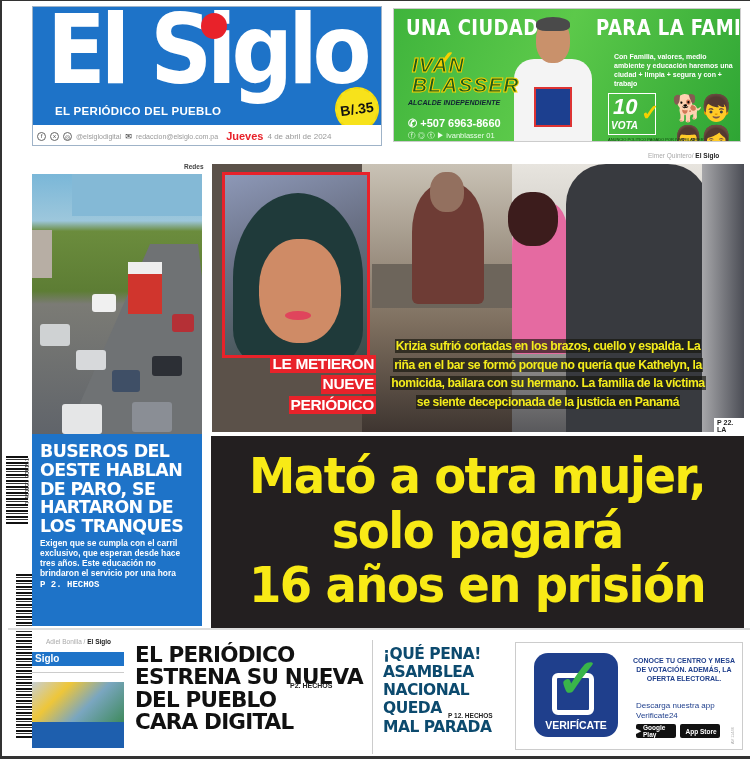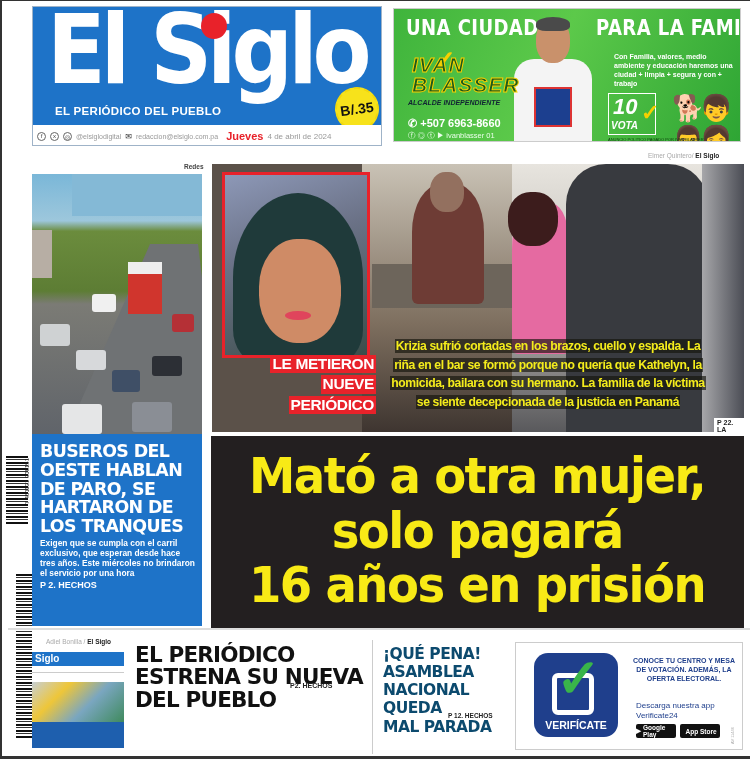--- a/index.html
+++ b/index.html
@@ -71,21 +71,21 @@
   .victim-label { position: absolute; left: 14px; top: 190px; width: 150px; text-align: right; }
   .victim-label span { display: inline-block; background: #e8222a; color: #fff; font-weight: 700; font-size: 15.5px; line-height: 1.18; padding: 0 2px; margin: 1px 0; letter-spacing: -0.4px; }
   .caption { position: absolute; left: 176px; top: 172px; width: 320px; text-align: center; line-height: 1.17; }
   .caption span { background: rgba(20,20,10,0.65); color: #f4ec1c; font-weight: 700; font-size: 12.2px; letter-spacing: -0.4px; padding: 0 1px; box-decoration-break: clone; -webkit-box-decoration-break: clone; }
   .page-tag { position: absolute; left: 502px; top: 254px; background: #fff; color: #222; font-weight: 900; font-size: 7px; padding: 1px 3px; }
 
   
   .blue-story { left: 32px; top: 434px; width: 170px; height: 192px; background: #1e73c8; padding: 8px 6px 0 8px; }
   .blue-head { font-family: "DejaVu Sans", sans-serif; font-weight: 700; font-size: 17.4px; line-height: 1.08; color: #fff; letter-spacing: -0.6px; }
   .blue-body { margin-top: 2px; font-weight: 700; font-size: 8.4px; line-height: 1.2; color: #fff; }
-  .blue-ref { margin-top: 2px; font-weight: 900; font-size: 9px; color: #fff; }
+  .blue-ref { margin-top: 2px; font-weight: 900; font-size: 9px; color: #fff; font-family: Liberation Mono, monospace; }
 
   
   .barcode { background: repeating-linear-gradient(180deg, #111 0 2px, #fff 2px 3px, #333 3px 4px, #fff 4px 6px); }
   .bc1 { left: 6px; top: 456px; width: 22px; height: 68px; }
   .bc1-num { left: 24px; top: 458px; writing-mode: vertical-rl; transform: rotate(180deg); font-size: 6px; color: #222; }
   .bc2 { left: 16px; top: 574px; width: 16px; height: 164px; }
 
   
   .main-head { left: 211px; top: 436px; width: 533px; height: 192px; background: #231f20; display: flex; flex-direction: column; align-items: center; justify-content: center; }
   .main-head div { font-family: "DejaVu Sans", sans-serif; font-weight: 900; font-size: 49px; line-height: 1.12; color: #f8ea16; letter-spacing: -1.6px; text-align: center; transform: scaleX(0.95); }
@@ -215,21 +215,21 @@
   </div>
   <div class="page-tag">P 22. LA ROJA</div>
 </div>
 
 <div class="abs barcode bc1"></div>
 <div class="abs bc1-num">7 451131 900151</div>
 <div class="abs barcode bc2"></div>
 
 <div class="abs blue-story">
   <div class="blue-head">BUSEROS DEL OESTE HABLAN DE PARO, SE HARTARON DE LOS TRANQUES</div>
-  <div class="blue-body">Exigen que se cumpla con el carril exclusivo, que esperan desde hace tres años. Este miércoles no brindaron el servicio por una hora</div>
+  <div class="blue-body">Exigen que se cumpla con el carril exclusivo, que esperan desde hace tres años. Este educación no brindaron el servicio por una hora</div>
   <div class="blue-ref">P 2. HECHOS</div>
 </div>
 
 <div class="abs main-head">
   <div>Mató a otra mujer,</div>
   <div>solo pagará</div>
   <div>16 años en prisión</div>
 </div>
 
 <div class="abs bottom-sep"></div>
@@ -241,20 +241,21 @@
   <div class="thumb-bar">Siglo</div>
   <div class="thumb-nav"></div>
   <div class="thumb-img"></div>
   <div class="thumb-blue"></div>
 </div>
 
 <div class="abs bot-head1">
   <div>EL PERIÓDICO</div>
   <div>ESTRENA SU NUEVA</div>
   <div>DEL PUEBLO</div>
+  <div>CARA DIGITAL</div>
 </div>
 <div class="abs bot-ref1">P2. HECHOS</div>
 
 <div class="abs vsep"></div>
 
 <div class="abs bot-head2">
   <div>¡QUÉ PENA!</div>
   <div>ASAMBLEA</div>
   <div>NACIONAL</div>
   <div>QUEDA</div>

